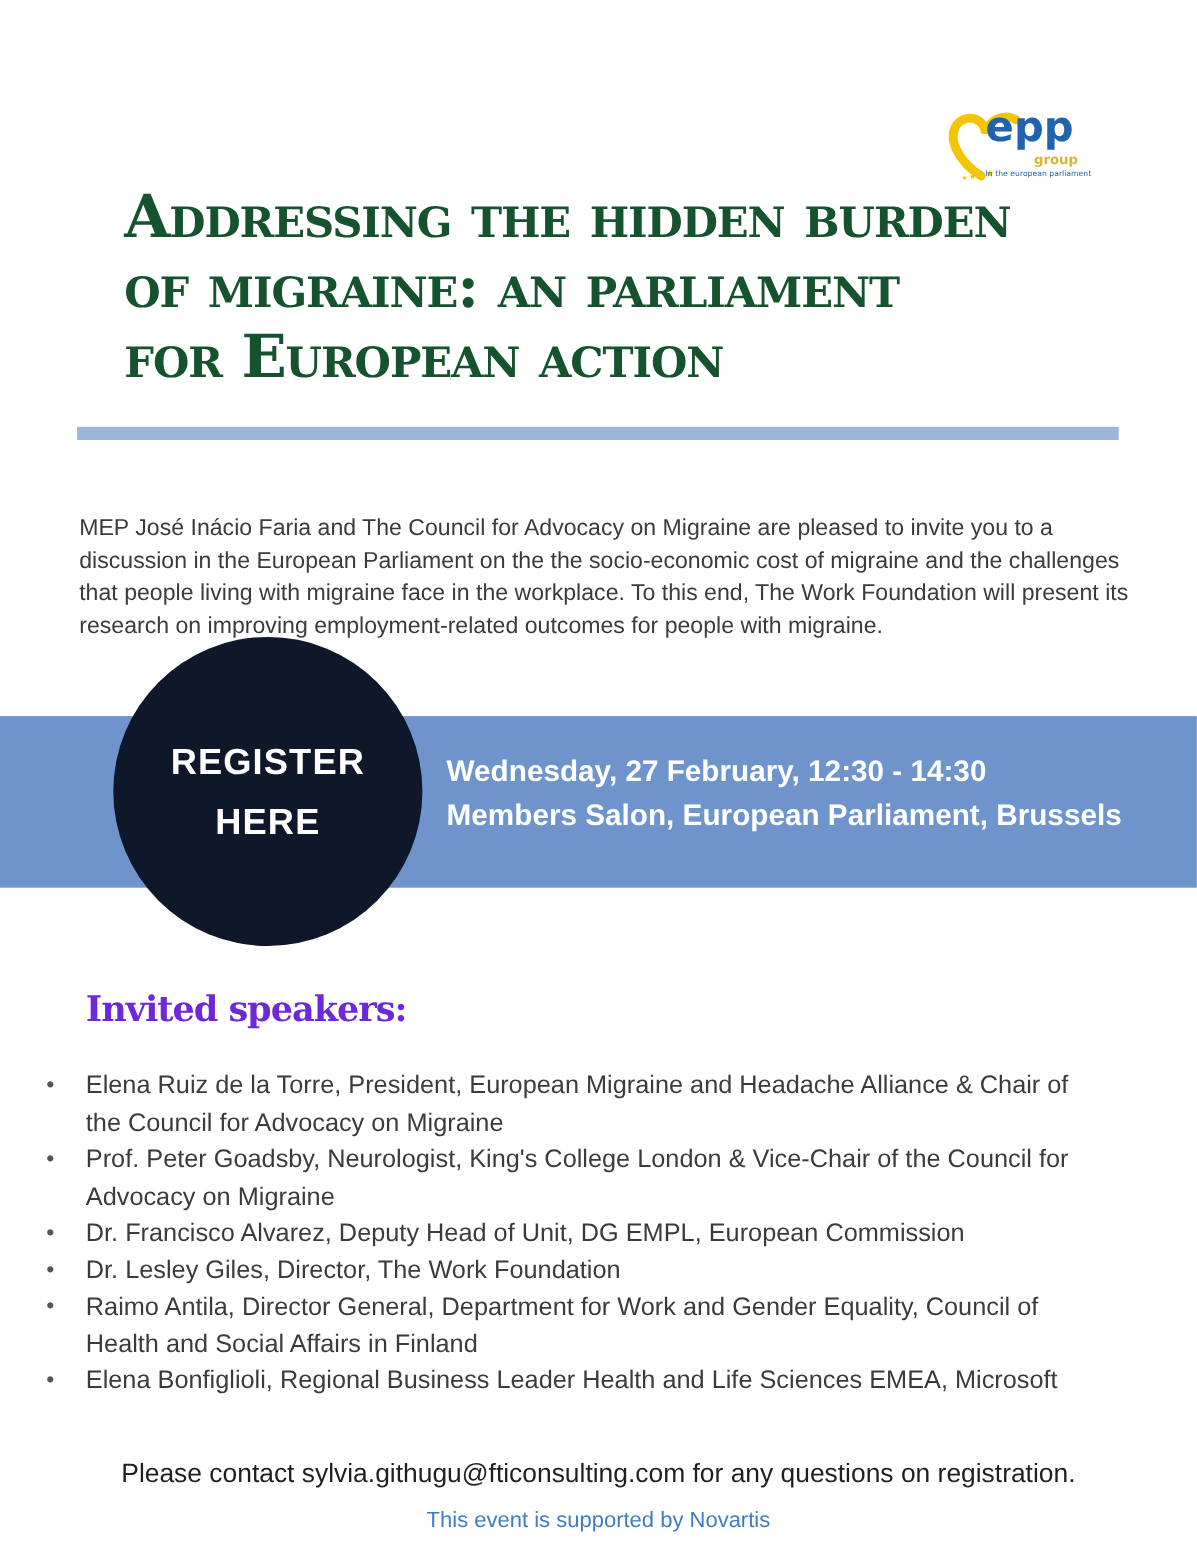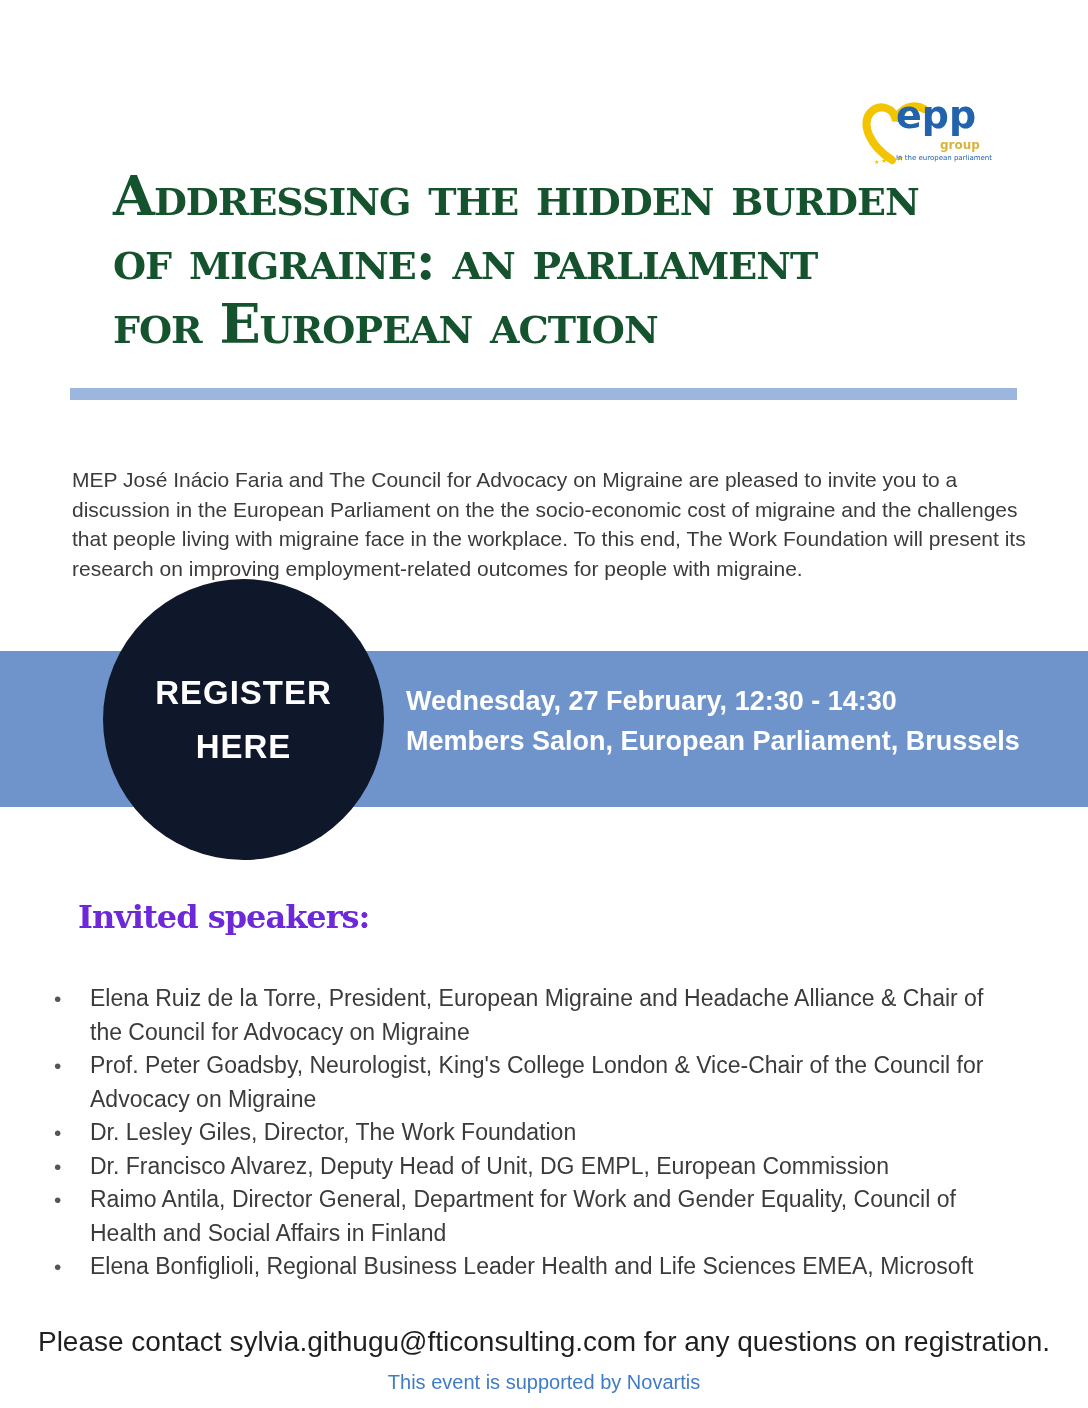--- a/index.html
+++ b/index.html
@@ -92,41 +92,41 @@
   .speakers-heading {
     position: absolute; left: 78px; top: 898px;
     font-family: "DejaVu Serif", serif;
     font-weight: bold;
     font-size: 32px; color: #6d28d9;
     letter-spacing: -1px;
   }
   .speakers-list {
     position: absolute; left: 38px; top: 966px;
     width: 980px;
-    margin: 16px; padding: 0;
+    margin: 4px; padding: 0;
     list-style: none;
   }
   .speakers-list li {
     position: relative;
     padding-left: 36px;
     width: 920px;
     font-size: 23px; line-height: 33.5px;
     color: #3B3B3B;
   }
   .speakers-list li::before {
     content: "\2022";
     position: absolute; left: 0; top: 0;
     color: #555555; font-size: 21px;
   }
 
   
   .contact {
     position: absolute; left: 0; top: 1326px;
     width: 1088px; text-align: center;
-    font-size: 28px; color: #1F1F1F;
+    font-size: 24px; color: #1F1F1F;
   }
   .support {
     position: absolute; left: 0; top: 1371px;
     width: 1088px; text-align: center;
     font-size: 20px; color: #3F7CC4;
   }
 </style>
 </head>
 <body>
 
@@ -162,20 +162,20 @@
 
 <div class="register">
   <span>REGISTER</span>
   <span>HERE</span>
 </div>
 
 <div class="speakers-heading">Invited speakers:</div>
 <ul class="speakers-list">
   <li>Elena Ruiz de la Torre, President, European Migraine and Headache Alliance &amp; Chair of the Council for Advocacy on Migraine</li>
   <li>Prof. Peter Goadsby, Neurologist, King's College London &amp; Vice-Chair of the Council for Advocacy on Migraine</li>
+  <li>Dr. Francisco Alvarez, Deputy Head of Unit, DG EMPL, European Commission</li>
   <li>Dr. Lesley Giles, Director, The Work Foundation</li>
-  <li>Dr. Francisco Alvarez, Deputy Head of Unit, DG EMPL, European Commission</li>
   <li>Raimo Antila, Director General, Department for Work and Gender Equality, Council of Health and Social Affairs in Finland</li>
   <li>Elena Bonfiglioli, Regional Business Leader Health and Life Sciences EMEA, Microsoft</li>
 </ul>
 
 <div class="contact">Please contact sylvia.githugu@fticonsulting.com for any questions on registration.</div>
 <div class="support">This event is supported by Novartis</div>
 
 </body></html>

